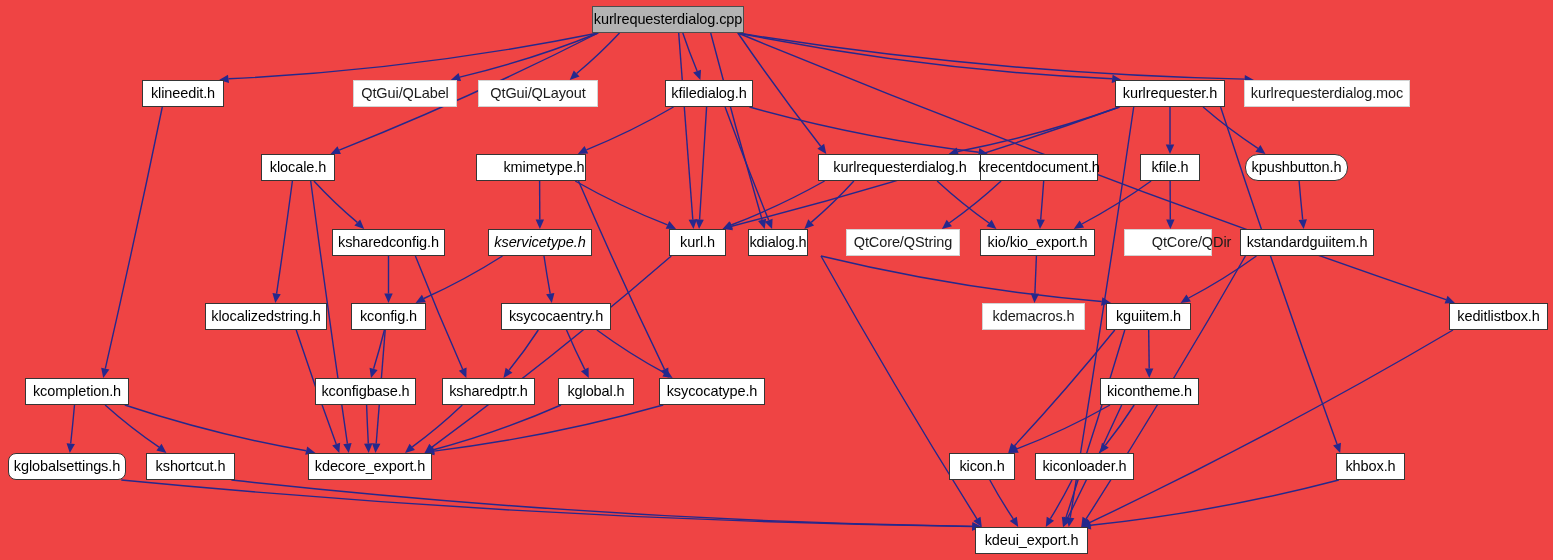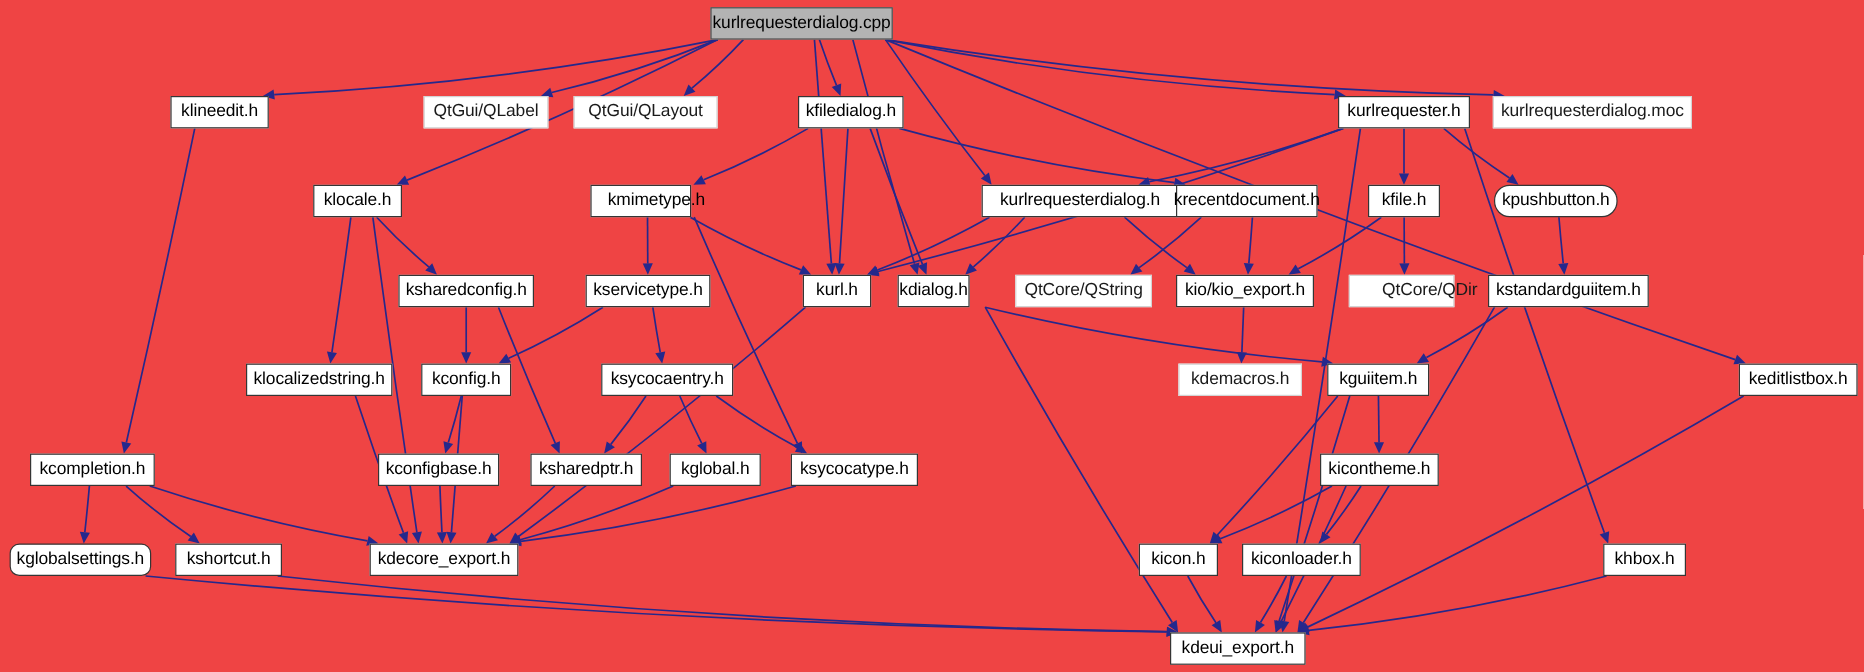--- a/index.html
+++ b/index.html
@@ -207,27 +207,27 @@
   </svg>
   <div id="nodes-layer">
       <div class="node-box root" style="left: 592px; top: 6px; width: 152px;">kurlrequesterdialog.cpp</div>
       <div class="node-box" style="left: 142px; top: 80px; width: 82px;">klineedit.h</div>
       <div class="node-box extern" style="left: 353px; top: 80px; width: 104px;">QtGui/QLabel</div>
       <div class="node-box extern" style="left: 478px; top: 80px; width: 120px;">QtGui/QLayout</div>
       <div class="node-box" style="left: 665px; top: 80px; width: 88px;">kfiledialog.h</div>
       <div class="node-box" style="left: 1115px; top: 80px; width: 110px;">kurlrequester.h</div>
       <div class="node-box extern" style="left: 1244px; top: 80px; width: 166px;">kurlrequesterdialog.moc</div>
       <div class="node-box" style="left: 261px; top: 154px; width: 74px;">klocale.h</div>
-      <div class="node-box" style="left: 492px; top: 154px; width: 84px; padding-left: 26px;">kmimetype.h</div>
+      <div class="node-box" style="left: 476px; top: 154px; width: 110px; padding-left: 26px;">kmimetype.h</div>
       <div class="node-box" style="left: 818px; top: 154px; width: 164px;">kurlrequesterdialog.h</div>
       <div class="node-box" style="left: 980px; top: 154px; width: 118px;">krecentdocument.h</div>
       <div class="node-box" style="left: 1140px; top: 154px; width: 60px;">kfile.h</div>
       <div class="node-box" style="left: 1245px; top: 154px; width: 103px; border-radius: 13px;">kpushbutton.h</div>
       <div class="node-box" style="left: 332px; top: 229px; width: 113px;">ksharedconfig.h</div>
-      <div class="node-box" style="left: 488px; top: 229px; width: 104px;">kservicetype.h</div>
+      <div class="node-box" style="left: 488px; top: 229px; width: 104px; font-style: italic;">kservicetype.h</div>
       <div class="node-box" style="left: 669px; top: 229px; width: 57px;">kurl.h</div>
       <div class="node-box" style="left: 748px; top: 229px; width: 60px; text-align: right;">kdialog.h</div>
       <div class="node-box extern" style="left: 846px; top: 229px; width: 114px;">QtCore/QString</div>
       <div class="node-box" style="left: 980px; top: 229px; width: 115px;">kio/kio_export.h</div>
       <div class="node-box extern" style="left: 1124px; top: 229px; width: 88px; padding-left: 47px;">QtCore/QDir</div>
       <div class="node-box" style="left: 1240px; top: 229px; width: 134px;">kstandardguiitem.h</div>
       <div class="node-box" style="left: 1449px; top: 303px; width: 99px;">keditlistbox.h</div>
       <div class="node-box" style="left: 205px; top: 303px; width: 122px;">klocalizedstring.h</div>
       <div class="node-box" style="left: 351px; top: 303px; width: 75px;">kconfig.h</div>
       <div class="node-box" style="left: 501px; top: 303px; width: 110px;">ksycocaentry.h</div>

